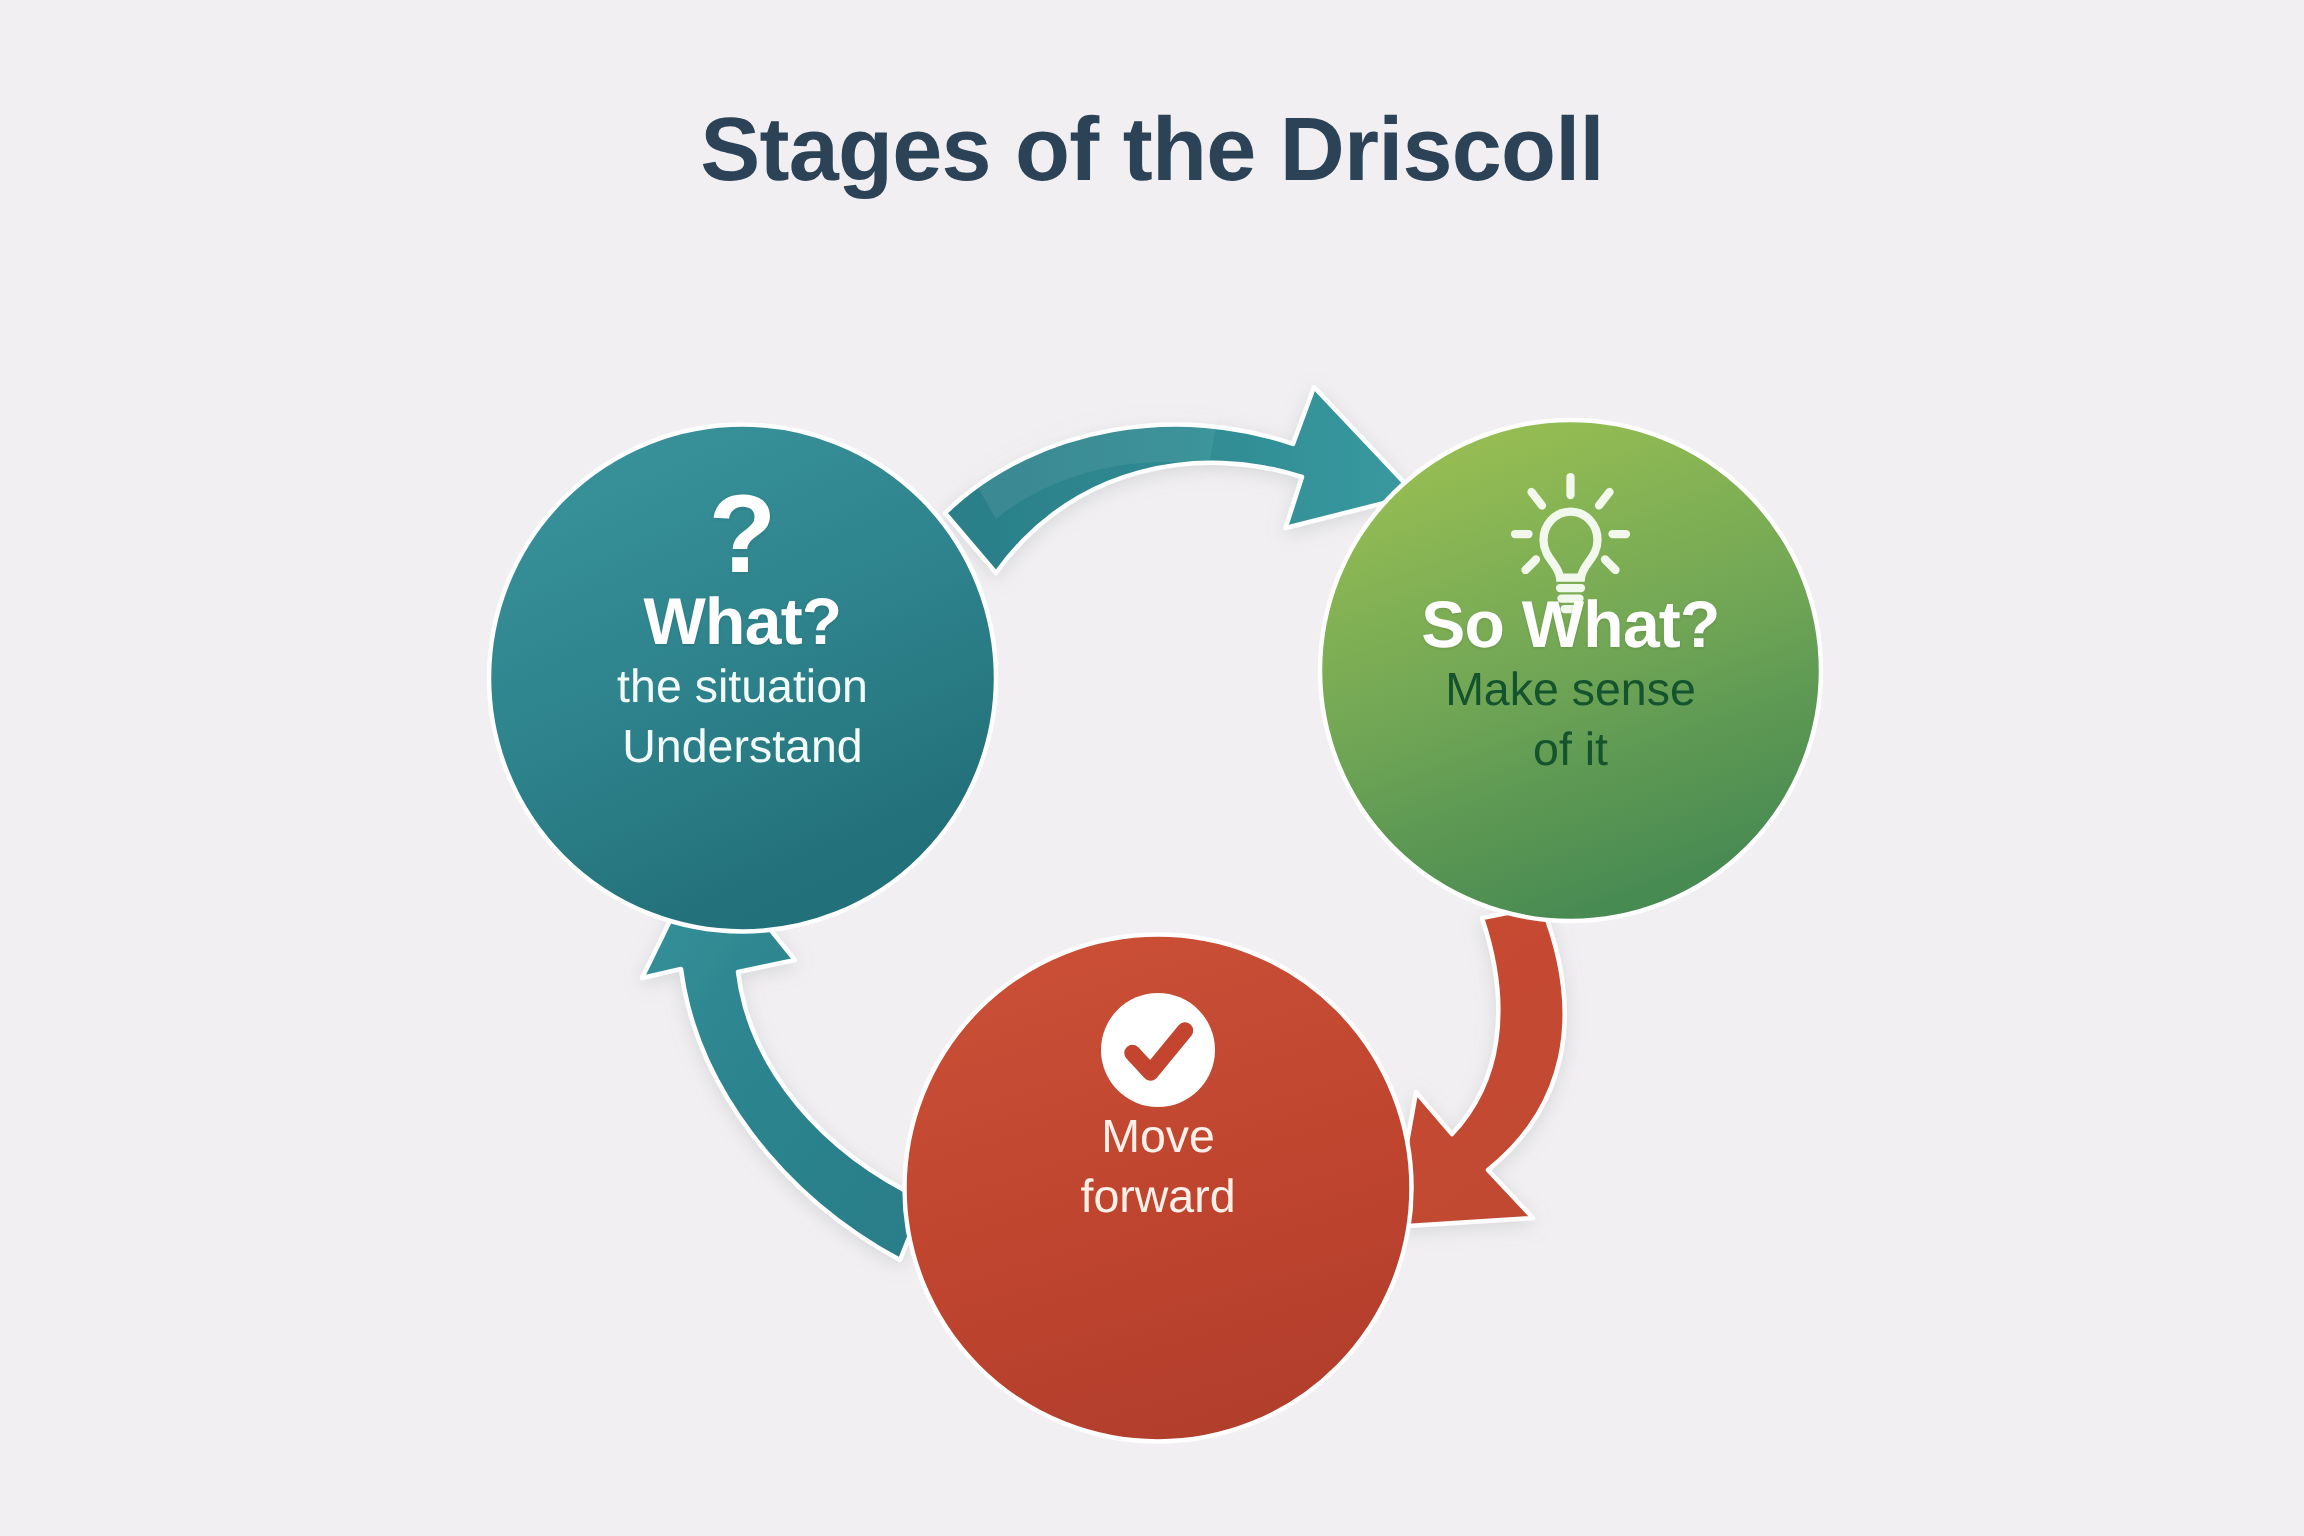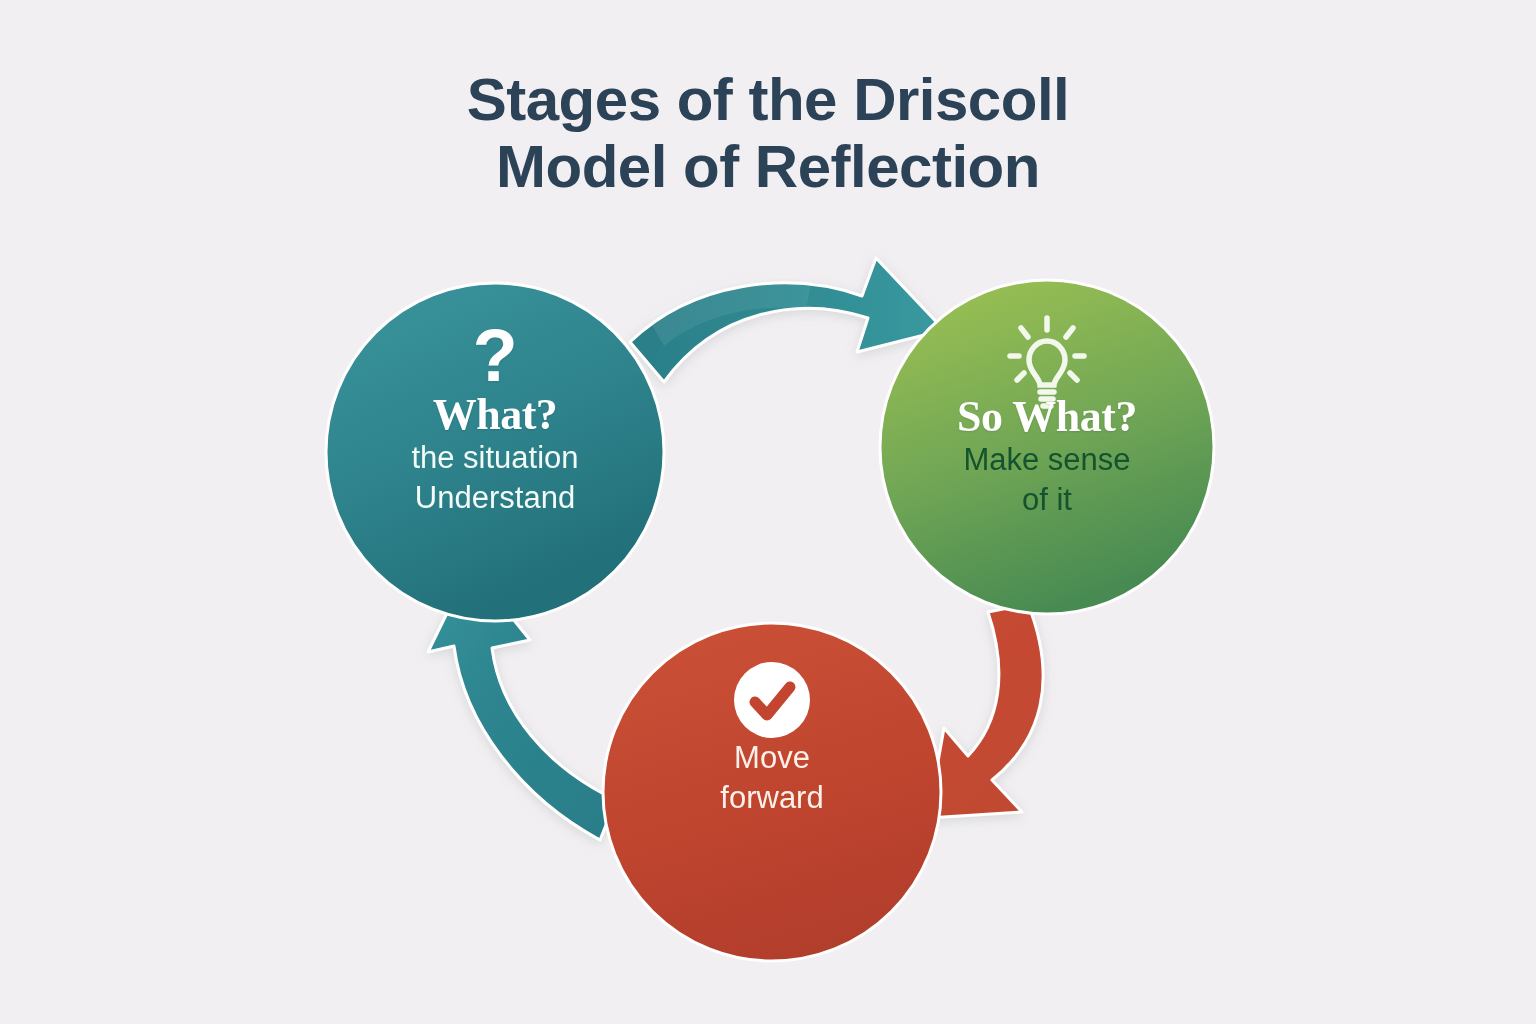--- a/index.html
+++ b/index.html
@@ -48,21 +48,21 @@
   }
 
   
   .node-text {
     position: absolute;
     text-align: center;
     pointer-events: none;
   }
   .node-title {
     display: block;
-    font-family: Liberation Serif, serif;
+    font-family: Liberation Sans, sans-serif;
     font-weight: bold;
     font-size: 44px;
     color: #ffffff;
     letter-spacing: -0.5px;
     line-height: 1.05;
     text-shadow: 0 1px 2px rgba(0,0,0,0.12);
   }
   .node-sub {
     display: block;
     font-family: "Liberation Sans", sans-serif;
@@ -93,21 +93,20 @@
     text-shadow: 0 1px 3px rgba(0,0,0,0.10);
   }
 </style>
 </head>
 <body>
 
 <div id="stage">
 
   <div id="title-block">
     <span class="title-line">Stages of the Driscoll</span>
-    <span class="title-line">Model of Reflection</span>
   </div>
 
   <svg id="diagram" viewBox="0 0 1536 1024">
     <defs>
       <linearGradient id="gradTeal" x1="0" y1="0" x2="0.45" y2="1">
         <stop offset="0%" stop-color="#3b959e"></stop>
         <stop offset="55%" stop-color="#2e838c"></stop>
         <stop offset="100%" stop-color="#227079"></stop>
       </linearGradient>
       <linearGradient id="gradGreen" x1="0.15" y1="0" x2="0.5" y2="1">

